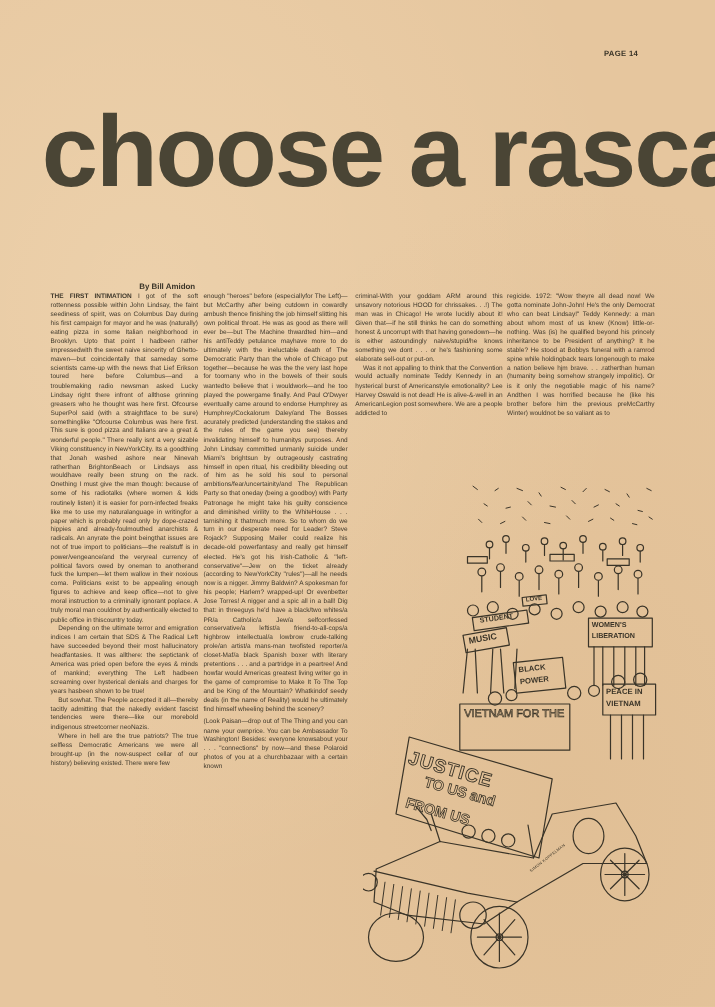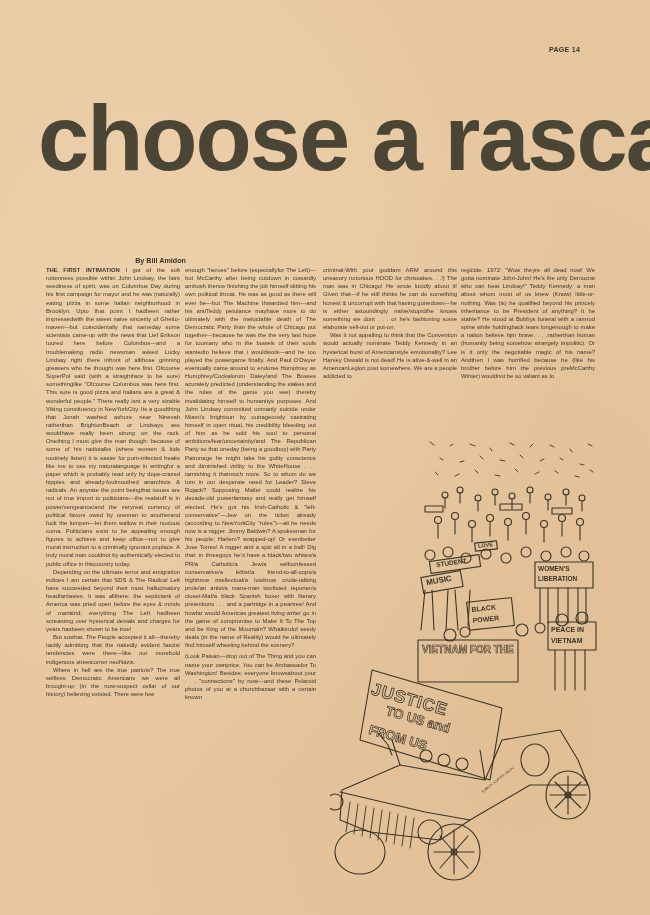--- a/index.html
+++ b/index.html
@@ -16,21 +16,21 @@
     position: absolute; left: 549px; top: 46px;
     font-size: 7px; font-weight: bold; letter-spacing: 0.3px; color: #3a3428;
   }
   .headline {
     position: absolute; left: 38px; top: 92px; width: 570px;
     font-family: "Liberation Sans", sans-serif;
     font-weight: bold; font-size: 92px; line-height: 1; letter-spacing: -2px;
     color: #4a4535; white-space: nowrap;
   }
   .byline {
-    position: absolute; left: 118px; top: 256px; width: 68px; text-align: right;
+    position: absolute; left: 118px; top: 256px; width: 68px; text-align: center;
     font-size: 7.2px; font-weight: bold; color: #3a3428; white-space: nowrap;
   }
   .col {
     position: absolute; font-size: 5.9px; line-height: 8.15px; text-align: justify;
     color: #3f382b; hyphens: none;
   }
   .col p { margin: 0; text-indent: 7px; }
   .col p.noindent { text-indent: 0; }
   .col1 { left: 46px; top: 266px; width: 134px; }
   .col2 { left: 185px; top: 266px; width: 131px; }
@@ -164,21 +164,21 @@
     <path d="M124 390 v44 M104 412 h40 M110 396 l28 32 M138 396 l-28 32"></path>
     <ellipse cx="238" cy="355" rx="22" ry="24"></ellipse>
     <circle cx="238" cy="355" r="3"></circle>
     <path d="M238 336 v38 M220 355 h36 M225 342 l26 26 M251 342 l-26 26"></path>
 
     <ellipse cx="205" cy="320" rx="14" ry="16"></ellipse>
   </svg>
   <div style="position:absolute;left:40px;top:250px;transform:rotate(16deg);font-family:'Liberation Sans',sans-serif;font-size:17px;font-weight:bold;color:transparent;-webkit-text-stroke:0.8px #3a3428;letter-spacing:1px;">JUSTICE</div>
   <div style="position:absolute;left:55px;top:272px;transform:rotate(16deg);font-family:'Liberation Sans',sans-serif;font-size:13px;font-weight:bold;color:transparent;-webkit-text-stroke:0.7px #3a3428;">TO US and</div>
   <div style="position:absolute;left:38px;top:290px;transform:rotate(16deg);font-family:'Liberation Sans',sans-serif;font-size:13px;font-weight:bold;color:transparent;-webkit-text-stroke:0.7px #3a3428;">FROM US</div>
-  <div style="position:absolute;left:92px;top:204px;width:94px;font-family:'Liberation Sans',sans-serif;font-size:10px;font-weight:bold;color:transparent;-webkit-text-stroke:0.6px #3a3428;line-height:12px;">VIETNAM FOR THE</div>
+  <div style="position:absolute;left:92px;top:204px;width:94px;font-family:'Liberation Sans',sans-serif;font-size:10px;font-weight:normal;color:transparent;-webkit-text-stroke:0.6px #3a3428;line-height:12px;">VIETNAM FOR THE</div>
   <div style="position:absolute;left:208px;top:124px;width:54px;font-family:'Liberation Sans',sans-serif;font-size:6.5px;font-weight:bold;color:#3a3428;line-height:10px;">WOMEN'S LIBERATION</div>
   <div style="position:absolute;left:142px;top:162px;width:40px;transform:rotate(-6deg);font-family:'Liberation Sans',sans-serif;font-size:7px;font-weight:bold;color:#3a3428;line-height:11px;">BLACK POWER</div>
   <div style="position:absolute;left:221px;top:184px;width:44px;font-family:'Liberation Sans',sans-serif;font-size:7px;font-weight:bold;color:#3a3428;line-height:11px;">PEACE IN VIETNAM</div>
   <div style="position:absolute;left:96px;top:136px;transform:rotate(-10deg);font-family:'Liberation Sans',sans-serif;font-size:8px;font-weight:bold;color:#3a3428;">MUSIC</div>
   <div style="position:absolute;left:106px;top:119px;transform:rotate(-8deg);font-family:'Liberation Sans',sans-serif;font-size:6.5px;font-weight:bold;color:#3a3428;">STUDENT</div>
   <div style="position:absolute;left:148px;top:102px;transform:rotate(-6deg);font-family:'Liberation Sans',sans-serif;font-size:5.5px;font-weight:bold;color:#3a3428;">LOVE</div>
   <div style="position:absolute;left:148px;top:338px;transform:rotate(-38deg);font-family:'Liberation Sans',sans-serif;font-size:3.6px;color:#3a3428;letter-spacing:0.3px;">SIMON KOPPELMAN</div>
 </div>
 
 </body></html>

